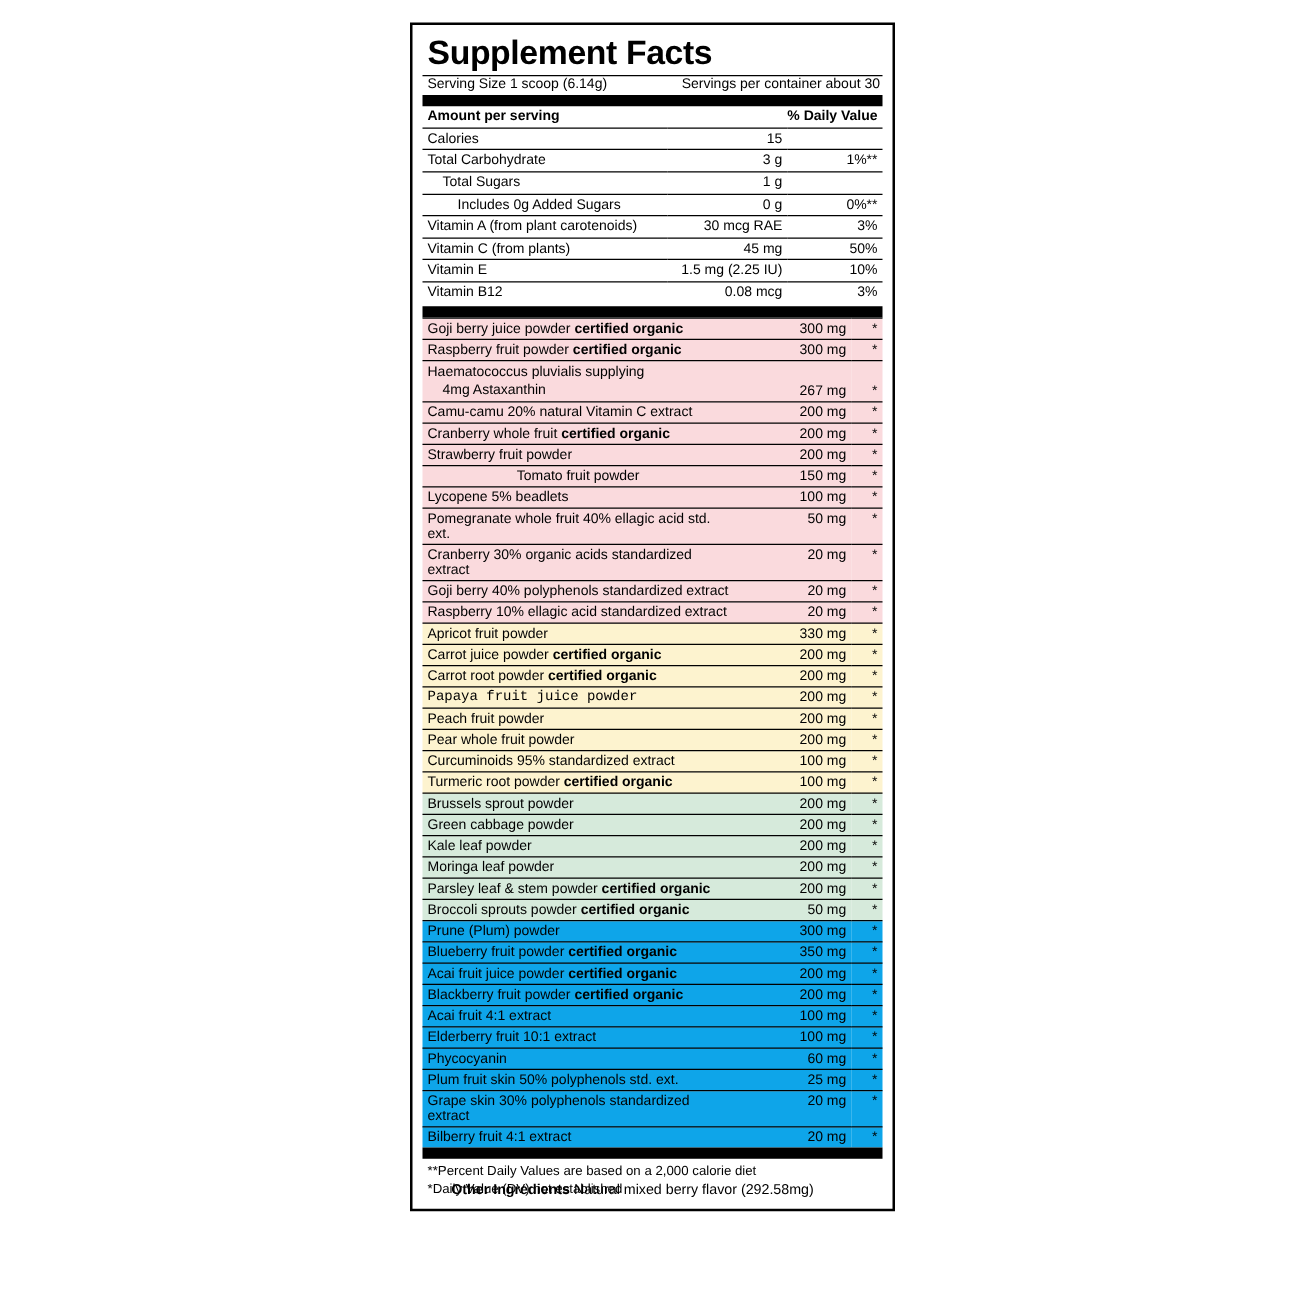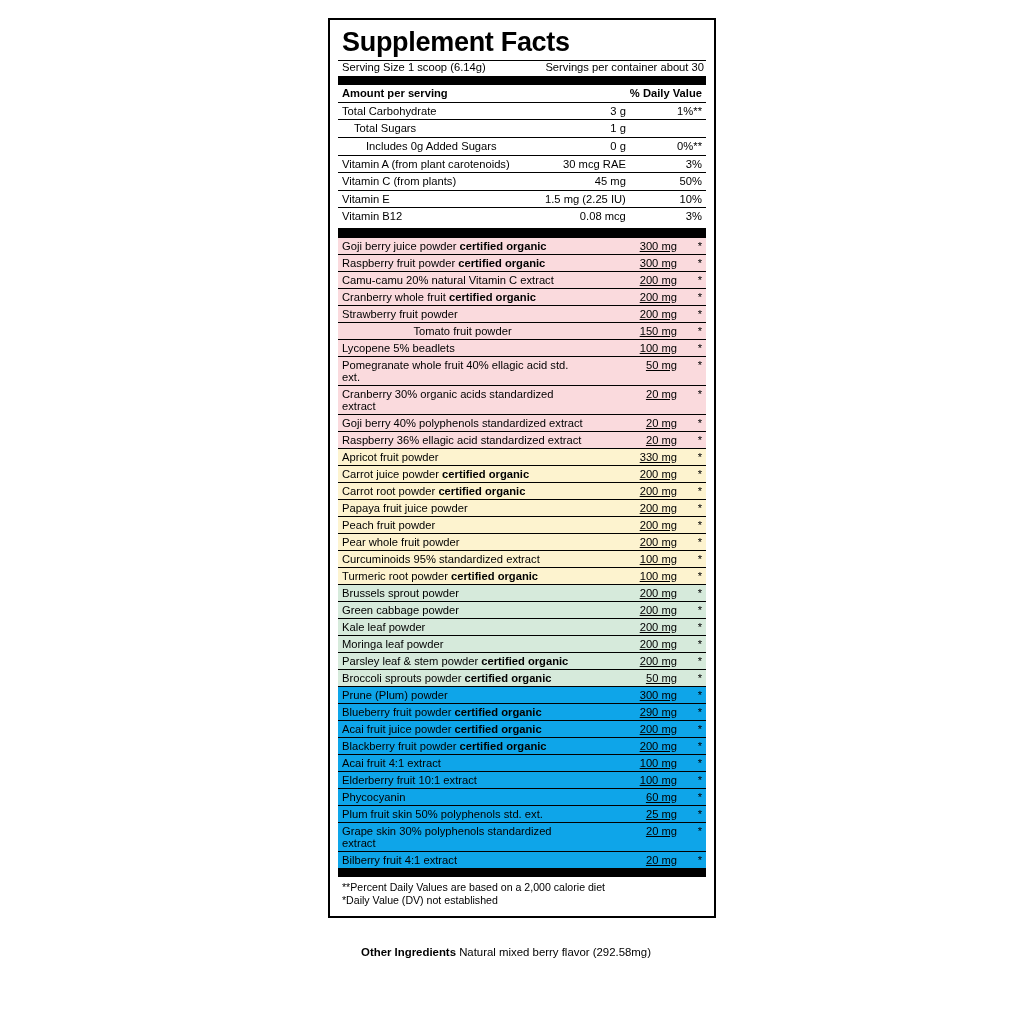--- a/index.html
+++ b/index.html
@@ -57,21 +57,21 @@
   .col-name { padding-left: 4px !important; }
   .col-amt { text-align: right; width: 92px; white-space: nowrap; padding-right: 4px !important;}
   .col-dv { text-align: right; width: 46px; white-space: nowrap; padding-right: 4px !important;}
   .line td { border-top: 1px solid #000; }
   .indent1 .col-name { padding-left: 16px !important; }
   .indent2 .col-name { padding-left: 28px !important; }
   .b { font-weight: bold; }
 
   .blend td { border-top: 1px solid #000; }
   .blend .col-name { padding-left: 4px !important; }
-  .blend .col-amt { text-align: right; width: 92px; padding-right: 4px !important; text-decoration: underline;}
+  .blend .col-amt { text-align: right; width: 92px; padding-right: 4px !important;}
   .blend .col-dv { text-align: right; width: 20px; padding-right: 4px !important;}
 
   .pink { background: #fadadd; }
   .yellow { background: #fdf3cf; }
   .green { background: #d6eadb; }
   .blue { background: #0ea5e9; }
 
   .footnotes {
     font-size: 10.6px;
     line-height: 1.3;
@@ -104,20 +104,25 @@
   <div class="rule-black-band"></div>
 
   <table class="facts">
     <tbody>
       <tr class="hdr-row">
         <td class="col-name">Amount per serving</td>
         <td class="col-amt"></td>
         <td class="col-dv">% Daily Value</td>
       </tr>
       <tr class="line">
+        <td class="col-name">Calories</td>
+        <td class="col-amt">15</td>
+        <td class="col-dv"></td>
+      </tr>
+      <tr class="line">
         <td class="col-name">Total Carbohydrate</td>
         <td class="col-amt">3 g</td>
         <td class="col-dv">1%**</td>
       </tr>
       <tr class="line indent1">
         <td class="col-name">Total Sugars</td>
         <td class="col-amt">1 g</td>
         <td class="col-dv"></td>
       </tr>
       <tr class="line indent2">
@@ -155,20 +160,28 @@
         <tr class="pink">
           <td class="col-name" style="padding-left: 4px; padding-top: 2px; padding-bottom: 2px; border-top: 1px solid rgb(0, 0, 0);">Goji berry juice powder <span class="b">certified organic</span></td>
           <td class="col-amt" style="border-top: 1px solid rgb(0, 0, 0); vertical-align: top; padding-top: 2px; padding-bottom: 2px;">300 mg</td>
           <td class="col-dv" style="border-top: 1px solid rgb(0, 0, 0); vertical-align: top; padding-top: 2px; padding-bottom: 2px;">*</td>
         </tr>
         <tr class="pink">
           <td class="col-name" style="padding-left: 4px; padding-top: 2px; padding-bottom: 2px; border-top: 1px solid rgb(0, 0, 0);">Raspberry fruit powder <span class="b">certified organic</span></td>
           <td class="col-amt" style="border-top: 1px solid rgb(0, 0, 0); vertical-align: top; padding-top: 2px; padding-bottom: 2px;">300 mg</td>
           <td class="col-dv" style="border-top: 1px solid rgb(0, 0, 0); vertical-align: top; padding-top: 2px; padding-bottom: 2px;">*</td>
         </tr>
+        <tr class="pink two-line">
+          <td class="col-name" style="padding-left: 4px; padding-top: 2px; padding-bottom: 2px; border-top: 1px solid rgb(0, 0, 0);">
+            <div>Haematococcus pluvialis supplying</div>
+            <div style="padding-left: 12px;">4mg Astaxanthin</div>
+          </td>
+          <td class="col-amt" style="border-top: 1px solid rgb(0, 0, 0); vertical-align: bottom; padding-top: 2px; padding-bottom: 2px;">267 mg</td>
+          <td class="col-dv" style="border-top: 1px solid rgb(0, 0, 0); vertical-align: bottom; padding-top: 2px; padding-bottom: 2px;">*</td>
+        </tr>
         <tr class="pink">
           <td class="col-name" style="padding-left: 4px; padding-top: 2px; padding-bottom: 2px; border-top: 1px solid rgb(0, 0, 0);">Camu-camu 20% natural Vitamin C extract</td>
           <td class="col-amt" style="border-top: 1px solid rgb(0, 0, 0); vertical-align: top; padding-top: 2px; padding-bottom: 2px;">200 mg</td>
           <td class="col-dv" style="border-top: 1px solid rgb(0, 0, 0); vertical-align: top; padding-top: 2px; padding-bottom: 2px;">*</td>
         </tr>
         <tr class="pink">
           <td class="col-name" style="padding-left: 4px; padding-top: 2px; padding-bottom: 2px; border-top: 1px solid rgb(0, 0, 0);">Cranberry whole fruit <span class="b">certified organic</span></td>
           <td class="col-amt" style="border-top: 1px solid rgb(0, 0, 0); vertical-align: top; padding-top: 2px; padding-bottom: 2px;">200 mg</td>
           <td class="col-dv" style="border-top: 1px solid rgb(0, 0, 0); vertical-align: top; padding-top: 2px; padding-bottom: 2px;">*</td>
         </tr>
@@ -196,41 +209,41 @@
           <td class="col-name" style="padding-left: 4px; padding-top: 2px; padding-bottom: 2px; border-top: 1px solid rgb(0, 0, 0);">Cranberry 30% organic acids standardized extract</td>
           <td class="col-amt" style="border-top: 1px solid rgb(0, 0, 0); vertical-align: top; padding-top: 2px; padding-bottom: 2px;">20 mg</td>
           <td class="col-dv" style="border-top: 1px solid rgb(0, 0, 0); vertical-align: top; padding-top: 2px; padding-bottom: 2px;">*</td>
         </tr>
         <tr class="pink">
           <td class="col-name" style="padding-left: 4px; padding-top: 2px; padding-bottom: 2px; border-top: 1px solid rgb(0, 0, 0);">Goji berry 40% polyphenols standardized extract</td>
           <td class="col-amt" style="border-top: 1px solid rgb(0, 0, 0); vertical-align: top; padding-top: 2px; padding-bottom: 2px;">20 mg</td>
           <td class="col-dv" style="border-top: 1px solid rgb(0, 0, 0); vertical-align: top; padding-top: 2px; padding-bottom: 2px;">*</td>
         </tr>
         <tr class="pink">
-          <td class="col-name" style="padding-left: 4px; padding-top: 2px; padding-bottom: 2px; border-top: 1px solid rgb(0, 0, 0);">Raspberry 36% ellagic acid standardized extract</td>
+          <td class="col-name" style="padding-left: 4px; padding-top: 2px; padding-bottom: 2px; border-top: 1px solid rgb(0, 0, 0);">Raspberry 10% ellagic acid standardized extract</td>
           <td class="col-amt" style="border-top: 1px solid rgb(0, 0, 0); vertical-align: top; padding-top: 2px; padding-bottom: 2px;">20 mg</td>
           <td class="col-dv" style="border-top: 1px solid rgb(0, 0, 0); vertical-align: top; padding-top: 2px; padding-bottom: 2px;">*</td>
         </tr>
         <tr class="yellow">
           <td class="col-name" style="padding-left: 4px; padding-top: 2px; padding-bottom: 2px; border-top: 1px solid rgb(0, 0, 0);">Apricot fruit powder</td>
           <td class="col-amt" style="border-top: 1px solid rgb(0, 0, 0); vertical-align: top; padding-top: 2px; padding-bottom: 2px;">330 mg</td>
           <td class="col-dv" style="border-top: 1px solid rgb(0, 0, 0); vertical-align: top; padding-top: 2px; padding-bottom: 2px;">*</td>
         </tr>
         <tr class="yellow">
           <td class="col-name" style="padding-left: 4px; padding-top: 2px; padding-bottom: 2px; border-top: 1px solid rgb(0, 0, 0);">Carrot juice powder <span class="b">certified organic</span></td>
           <td class="col-amt" style="border-top: 1px solid rgb(0, 0, 0); vertical-align: top; padding-top: 2px; padding-bottom: 2px;">200 mg</td>
           <td class="col-dv" style="border-top: 1px solid rgb(0, 0, 0); vertical-align: top; padding-top: 2px; padding-bottom: 2px;">*</td>
         </tr>
         <tr class="yellow">
           <td class="col-name" style="padding-left: 4px; padding-top: 2px; padding-bottom: 2px; border-top: 1px solid rgb(0, 0, 0);">Carrot root powder <span class="b">certified organic</span></td>
           <td class="col-amt" style="border-top: 1px solid rgb(0, 0, 0); vertical-align: top; padding-top: 2px; padding-bottom: 2px;">200 mg</td>
           <td class="col-dv" style="border-top: 1px solid rgb(0, 0, 0); vertical-align: top; padding-top: 2px; padding-bottom: 2px;">*</td>
         </tr>
         <tr class="yellow">
-          <td class="col-name" style="padding-left: 4px; padding-top: 2px; padding-bottom: 2px; border-top: 1px solid rgb(0, 0, 0);">Papaya fruit juice powder</td>
+          <td class="col-name" style="padding-left: 4px; padding-top: 2px; padding-bottom: 2px; border-top: 1px solid rgb(0, 0, 0); font-family: Liberation Mono, monospace;">Papaya fruit juice powder</td>
           <td class="col-amt" style="border-top: 1px solid rgb(0, 0, 0); vertical-align: top; padding-top: 2px; padding-bottom: 2px;">200 mg</td>
           <td class="col-dv" style="border-top: 1px solid rgb(0, 0, 0); vertical-align: top; padding-top: 2px; padding-bottom: 2px;">*</td>
         </tr>
         <tr class="yellow">
           <td class="col-name" style="padding-left: 4px; padding-top: 2px; padding-bottom: 2px; border-top: 1px solid rgb(0, 0, 0);">Peach fruit powder</td>
           <td class="col-amt" style="border-top: 1px solid rgb(0, 0, 0); vertical-align: top; padding-top: 2px; padding-bottom: 2px;">200 mg</td>
           <td class="col-dv" style="border-top: 1px solid rgb(0, 0, 0); vertical-align: top; padding-top: 2px; padding-bottom: 2px;">*</td>
         </tr>
         <tr class="yellow">
           <td class="col-name" style="padding-left: 4px; padding-top: 2px; padding-bottom: 2px; border-top: 1px solid rgb(0, 0, 0);">Pear whole fruit powder</td>
@@ -277,21 +290,21 @@
           <td class="col-amt" style="border-top: 1px solid rgb(0, 0, 0); vertical-align: top; padding-top: 2px; padding-bottom: 2px;">50 mg</td>
           <td class="col-dv" style="border-top: 1px solid rgb(0, 0, 0); vertical-align: top; padding-top: 2px; padding-bottom: 2px;">*</td>
         </tr>
         <tr class="blue">
           <td class="col-name" style="padding-left: 4px; padding-top: 2px; padding-bottom: 2px; border-top: 1px solid rgb(0, 0, 0);">Prune (Plum) powder</td>
           <td class="col-amt" style="border-top: 1px solid rgb(0, 0, 0); vertical-align: top; padding-top: 2px; padding-bottom: 2px;">300 mg</td>
           <td class="col-dv" style="border-top: 1px solid rgb(0, 0, 0); vertical-align: top; padding-top: 2px; padding-bottom: 2px;">*</td>
         </tr>
         <tr class="blue">
           <td class="col-name" style="padding-left: 4px; padding-top: 2px; padding-bottom: 2px; border-top: 1px solid rgb(0, 0, 0);">Blueberry fruit powder <span class="b">certified organic</span></td>
-          <td class="col-amt" style="border-top: 1px solid rgb(0, 0, 0); vertical-align: top; padding-top: 2px; padding-bottom: 2px;">290 mg</td>
+          <td class="col-amt" style="border-top: 1px solid rgb(0, 0, 0); vertical-align: top; padding-top: 2px; padding-bottom: 2px;">350 mg</td>
           <td class="col-dv" style="border-top: 1px solid rgb(0, 0, 0); vertical-align: top; padding-top: 2px; padding-bottom: 2px;">*</td>
         </tr>
         <tr class="blue">
           <td class="col-name" style="padding-left: 4px; padding-top: 2px; padding-bottom: 2px; border-top: 1px solid rgb(0, 0, 0);">Acai fruit juice powder <span class="b">certified organic</span></td>
           <td class="col-amt" style="border-top: 1px solid rgb(0, 0, 0); vertical-align: top; padding-top: 2px; padding-bottom: 2px;">200 mg</td>
           <td class="col-dv" style="border-top: 1px solid rgb(0, 0, 0); vertical-align: top; padding-top: 2px; padding-bottom: 2px;">*</td>
         </tr>
         <tr class="blue">
           <td class="col-name" style="padding-left: 4px; padding-top: 2px; padding-bottom: 2px; border-top: 1px solid rgb(0, 0, 0);">Blackberry fruit powder <span class="b">certified organic</span></td>
           <td class="col-amt" style="border-top: 1px solid rgb(0, 0, 0); vertical-align: top; padding-top: 2px; padding-bottom: 2px;">200 mg</td>

